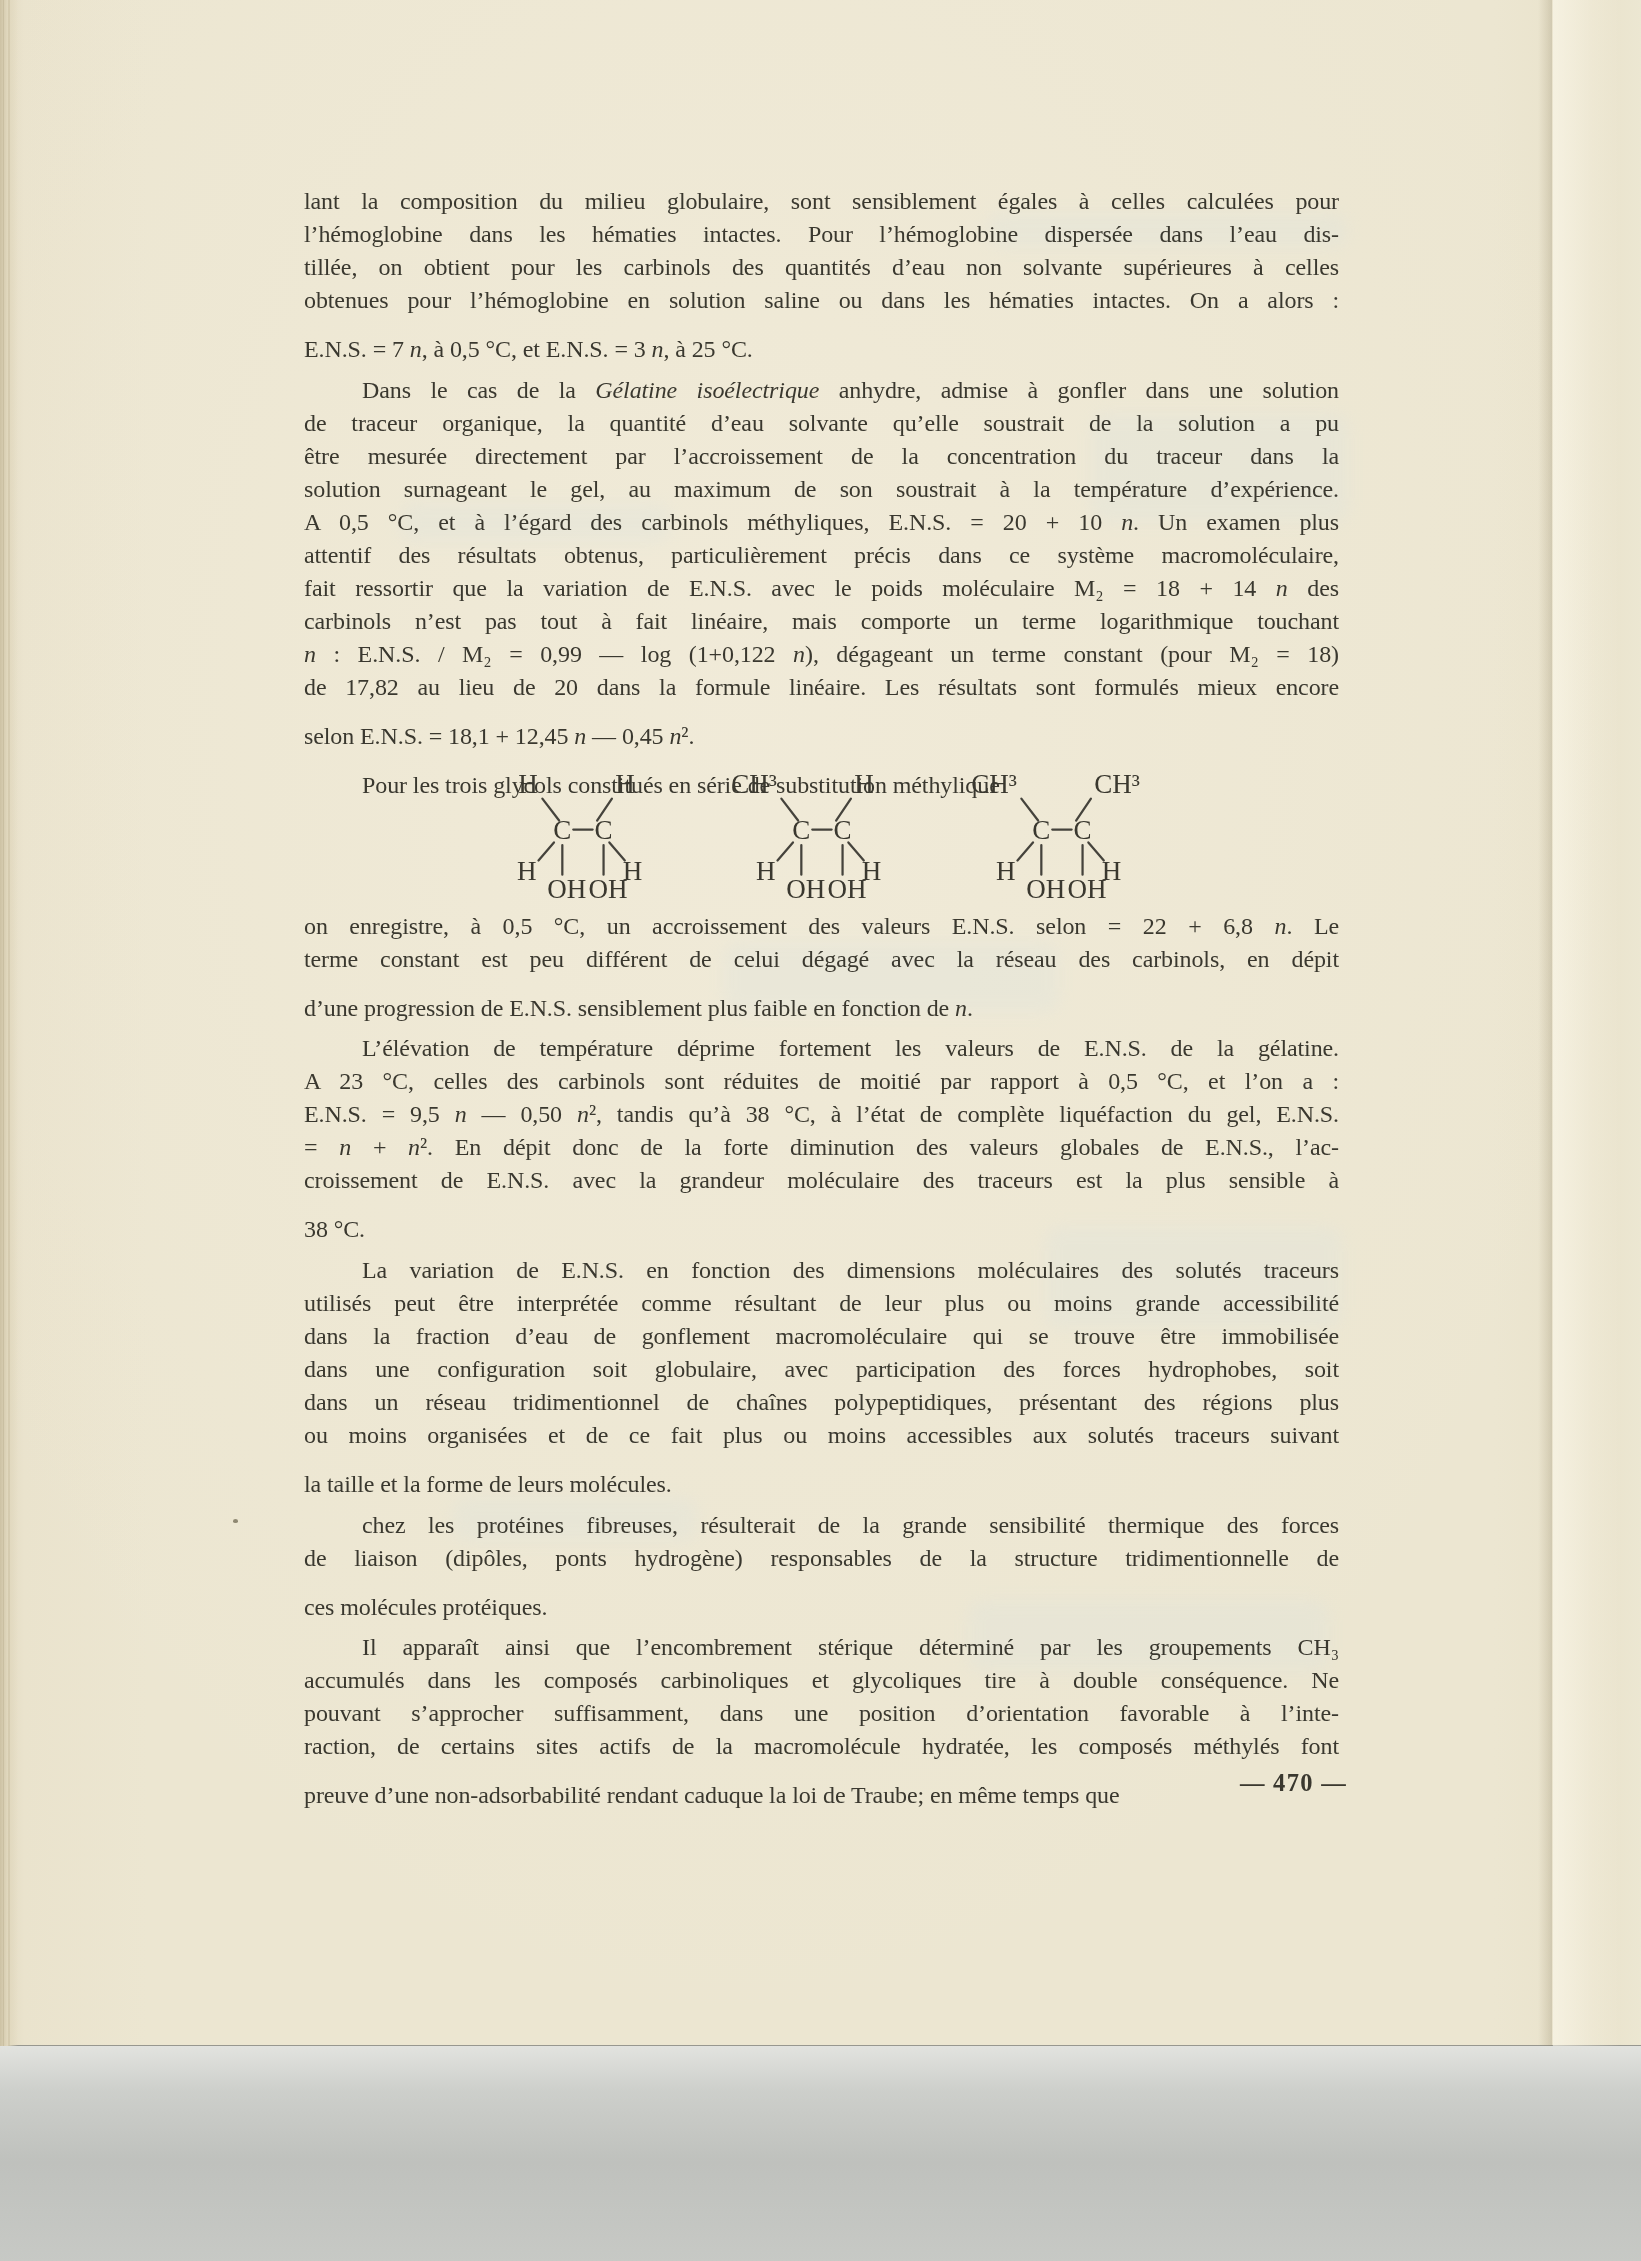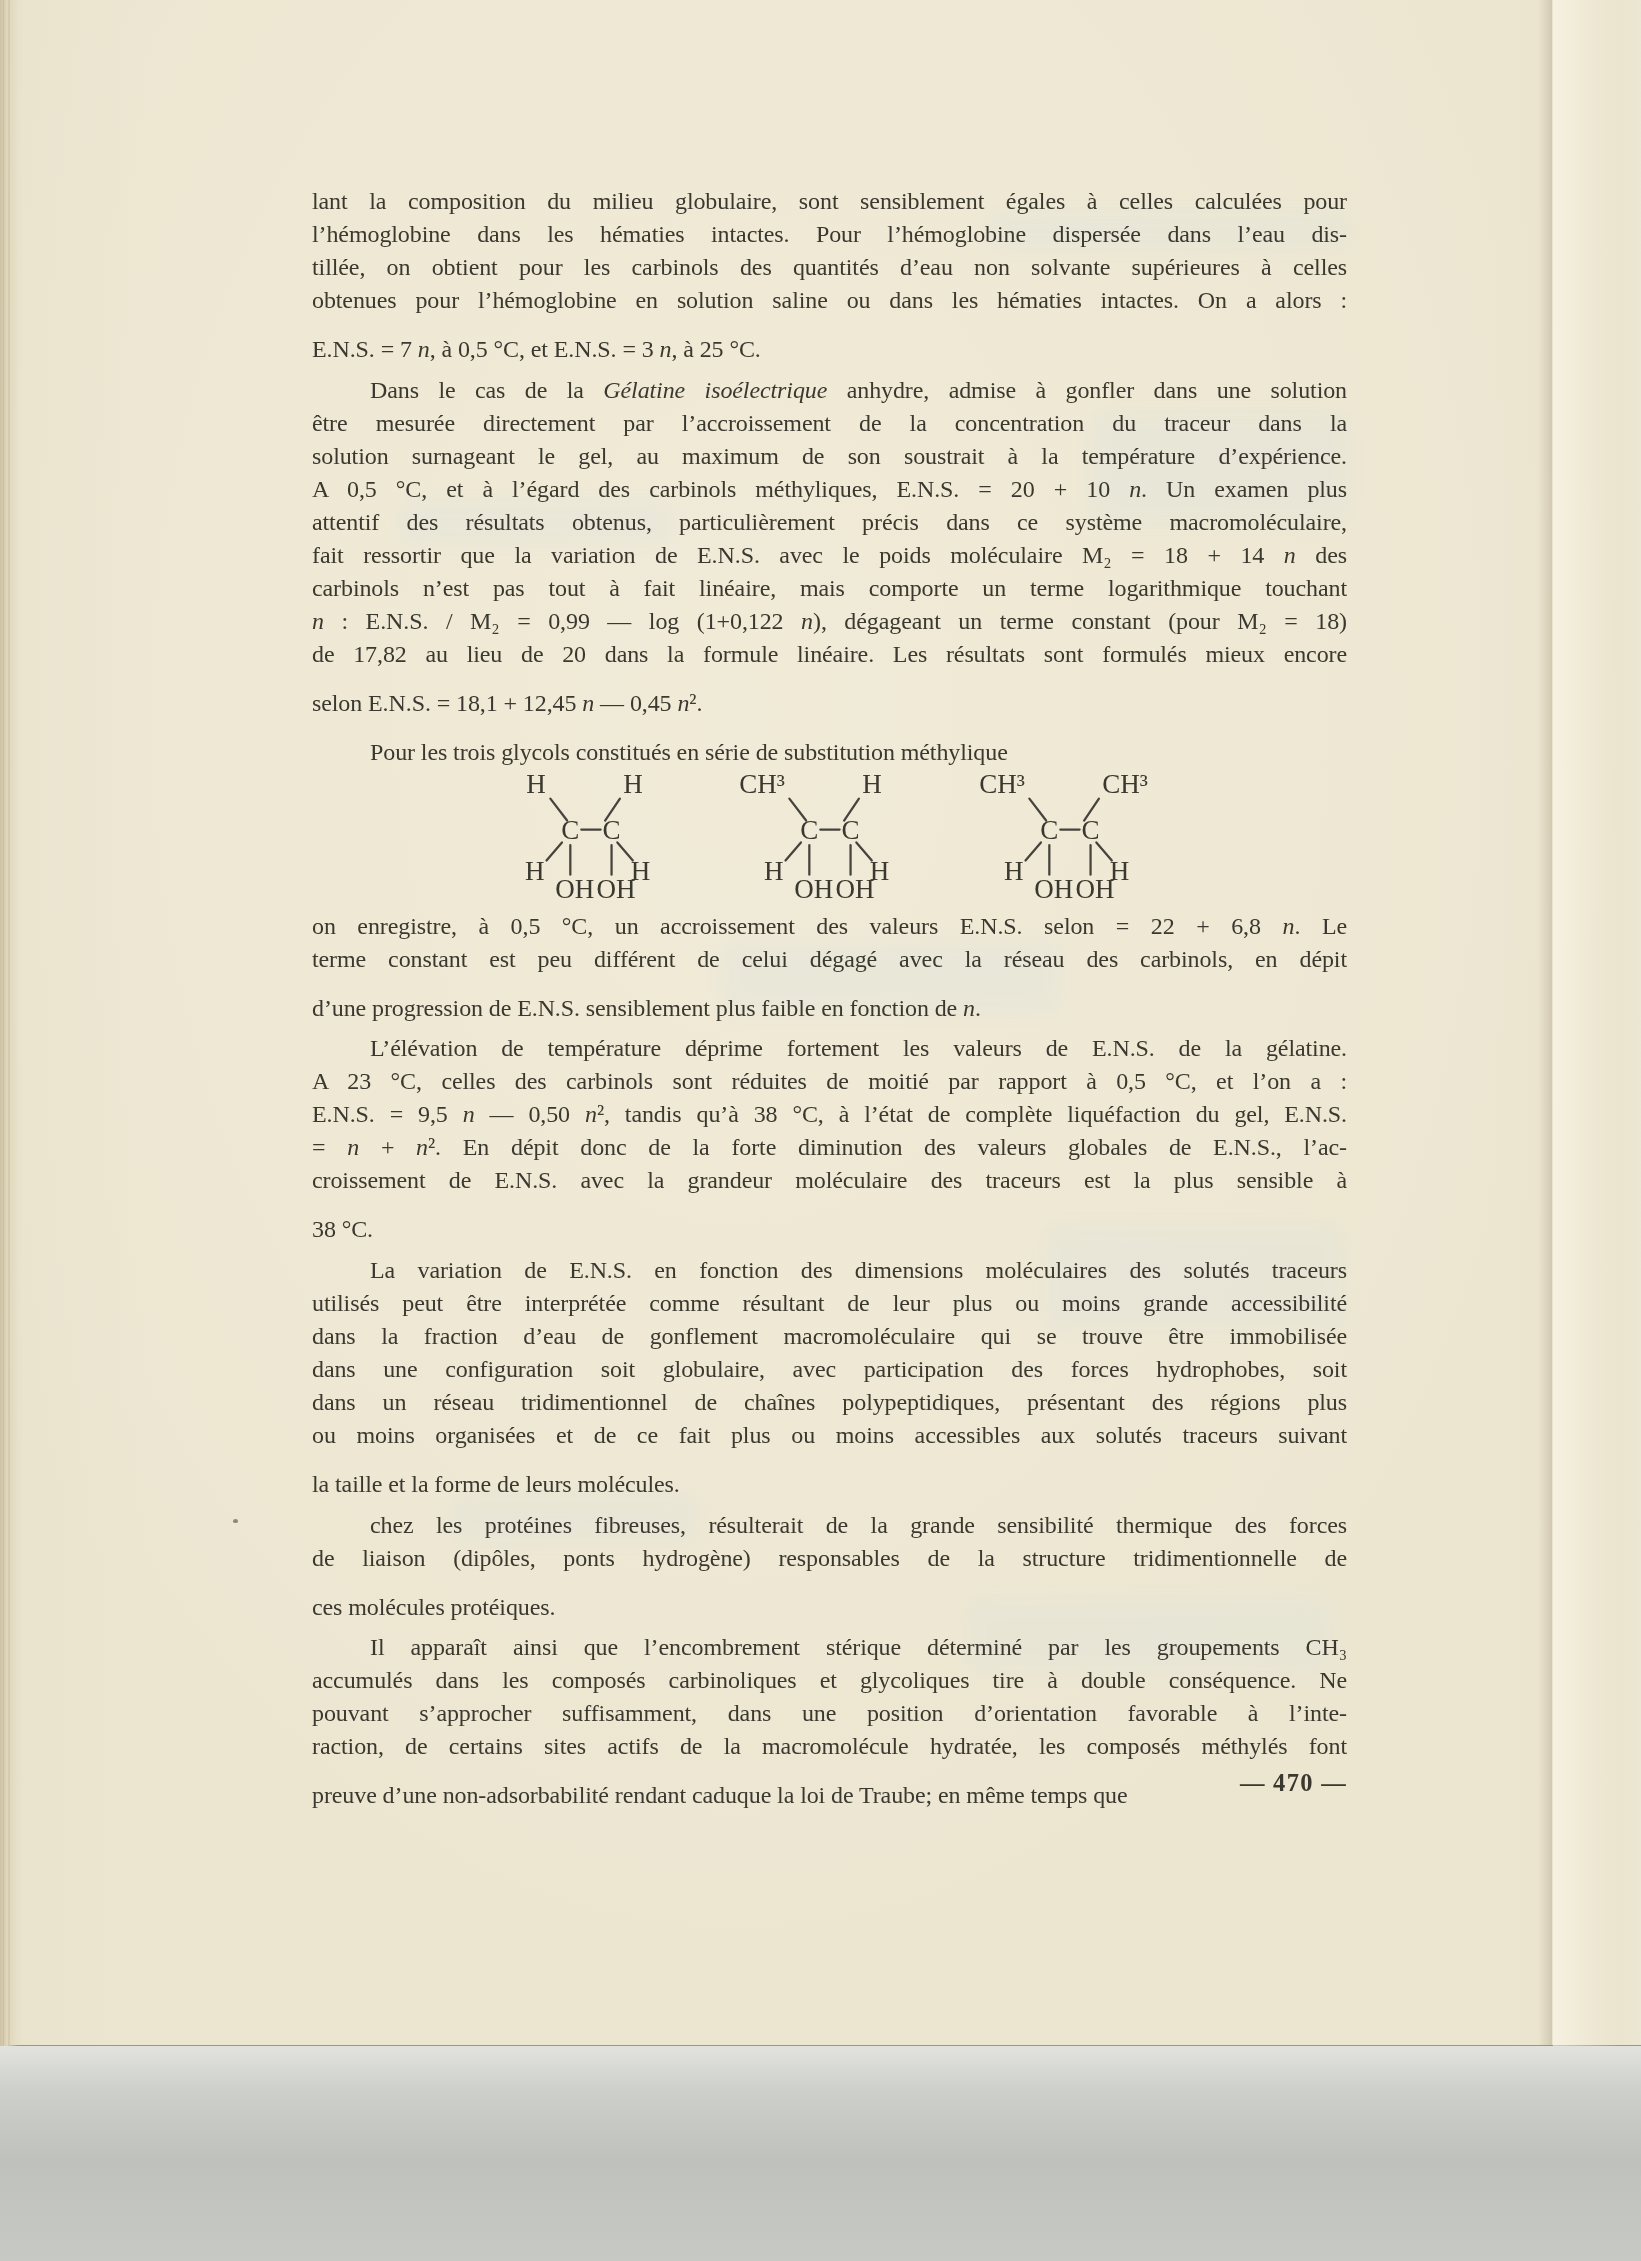--- a/index.html
+++ b/index.html
@@ -29,21 +29,21 @@
   .fold-light{
     position:absolute;left:1553px;top:0;width:89px;height:2046px;
     background:linear-gradient(90deg,rgba(255,252,240,.55),rgba(236,229,209,0) 75%);
   }
   
   .scanner-bg{
     position:absolute;left:0;top:2046px;width:1642px;height:216px;
     background:linear-gradient(180deg,#e2e3df 0px,#cdcfcb 45px,#bfc1bd 116px,#c7c9c5 216px);
   }
   
-  .textcol{position:absolute;left:312px;width:1035px;color:#3a382f;}
+  .textcol{position:absolute;left:304px;width:1035px;color:#3a382f;}
   #text-a{top:185px;}
   .para{margin:0;}
   .para + .para{margin-top:7.7px;}
   .line{
     font-size:24px;line-height:33px;letter-spacing:-0.1px;
     text-align:justify;text-align-last:justify;white-space:normal;height:33px;
   }
   .line.last{text-align-last:left;margin-top:16px;}
   .para.indent .line:first-child{text-indent:58px;}
   i{font-style:italic;}
@@ -88,20 +88,21 @@
 
   <div class="para">
         <div class="line">lant la composition du milieu globulaire, sont sensiblement égales à celles calculées pour</div>
         <div class="line">l’hémoglobine dans les hématies intactes. Pour l’hémoglobine dispersée dans l’eau dis-</div>
         <div class="line">tillée, on obtient pour les carbinols des quantités d’eau non solvante supérieures à celles</div>
         <div class="line">obtenues pour l’hémoglobine en solution saline ou dans les hématies intactes. On a alors :</div>
         <div class="line last">E.N.S. = 7 <i>n</i>, à 0,5 °C, et E.N.S. = 3 <i>n</i>, à 25 °C.</div>
       </div>
       <div class="para indent">
         <div class="line">Dans le cas de la <i>Gélatine isoélectrique</i> anhydre, admise à gonfler dans une solution</div>
+        <div class="line">de traceur organique, la quantité d’eau solvante qu’elle soustrait de la solution a pu</div>
         <div class="line">être mesurée directement par l’accroissement de la concentration du traceur dans la</div>
         <div class="line">solution surnageant le gel, au maximum de son soustrait à la température d’expérience.</div>
         <div class="line">A 0,5 °C, et à l’égard des carbinols méthyliques, E.N.S. = 20 + 10 <i>n</i>. Un examen plus</div>
         <div class="line">attentif des résultats obtenus, particulièrement précis dans ce système macromoléculaire,</div>
         <div class="line">fait ressortir que la variation de E.N.S. avec le poids moléculaire M₂ = 18 + 14 <i>n</i> des</div>
         <div class="line">carbinols n’est pas tout à fait linéaire, mais comporte un terme logarithmique touchant</div>
         <div class="line"><i>n</i> : E.N.S. / M₂ = 0,99 — log (1+0,122 <i>n</i>), dégageant un terme constant (pour M₂ = 18)</div>
         <div class="line">de 17,82 au lieu de 20 dans la formule linéaire. Les résultats sont formulés mieux encore</div>
         <div class="line last">selon E.N.S. = 18,1 + 12,45 <i>n</i> — 0,45 <i>n</i>².</div>
       </div>

